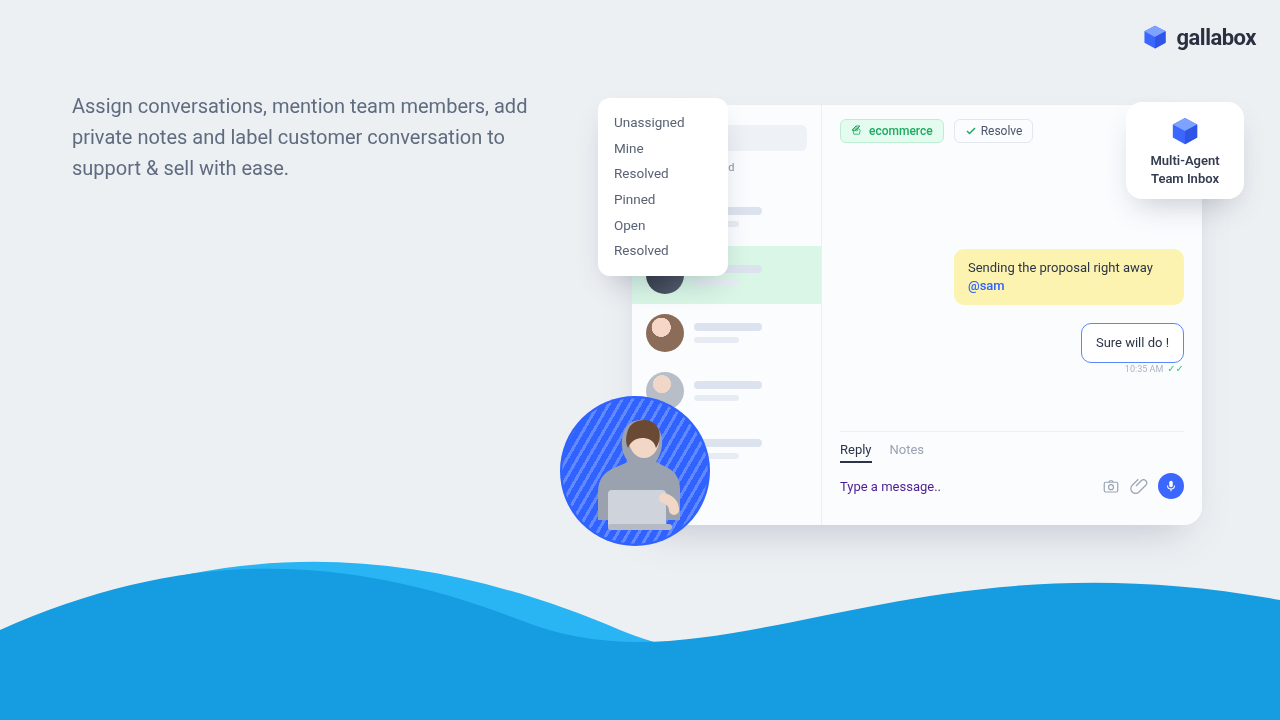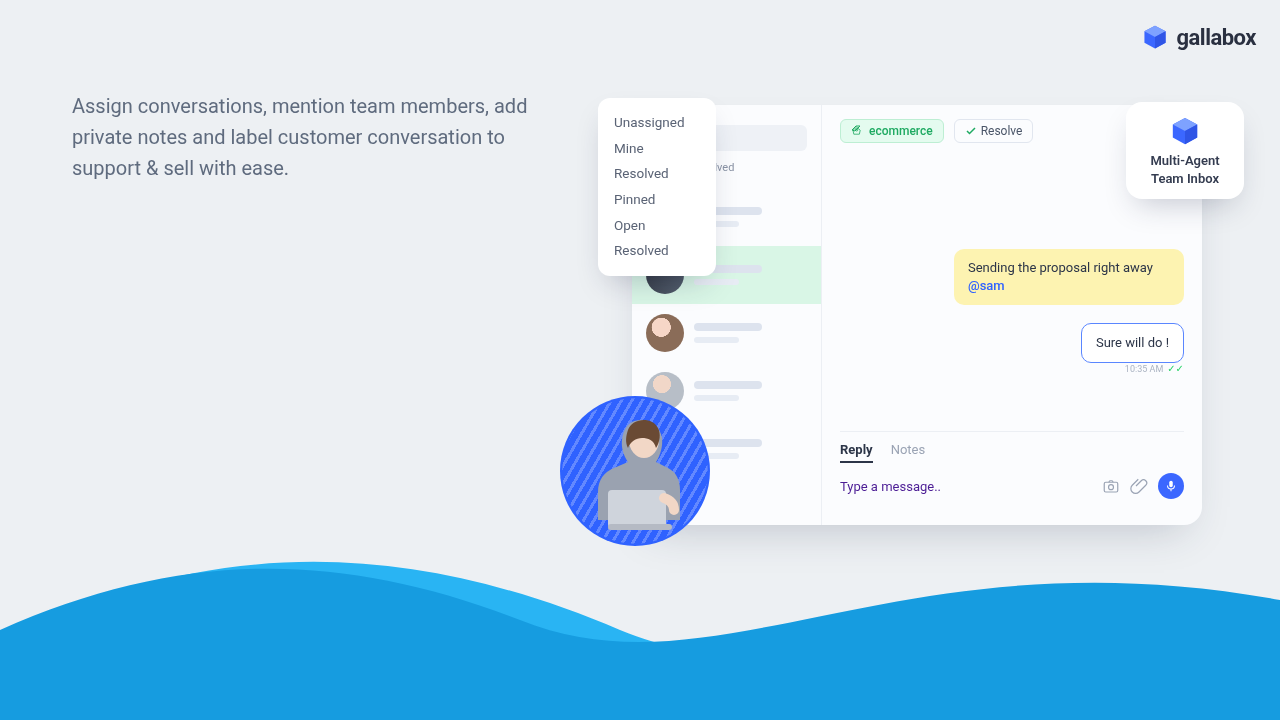--- a/index.html
+++ b/index.html
@@ -91,33 +91,33 @@
   .row-internal { position:absolute; right:0; top:92px;}
   .row-out { position:absolute; right:0; top:166px;}
   .out-time { position:absolute; right:0; top:206px; font-size:9px; color:#aab3c2; display:flex; gap:4px; align-items:center;}
   .dbl-check { color:#25d366; font-size:10px;}
 
   .compose {
     border-top:1px solid #eceff4; padding-top:10px; margin-top:auto; padding-bottom:14px;
   }
   .tabs { display:flex; gap:18px; font-size:13px; margin-bottom:10px;}
   .tabs .tab { color:#9aa3b4; padding-bottom:4px; cursor:pointer;}
-  .tabs .tab.active { color:#2c3548; font-weight:700; border-bottom:2px solid #2c3548;}
+  .tabs .tab.active { color:#2c3548; font-weight:400; border-bottom:2px solid #2c3548;}
   .compose-row { display:flex; align-items:center; gap:10px;}
   .compose-input { flex:1; color:#4c1d95; font-size:13px;}
   .cicon { width:18px; height:18px; color:#9aa3b4;}
   .mic {
     width:26px; height:26px; border-radius:50%; background:#3b67ff; color:#fff;
     display:flex; align-items:center; justify-content:center;
   }
 
   
   .filter-card {
     position:absolute; left:598px; top:98px;
-    width:118px; background:#fff; border-radius:12px;
+    width:130px; background:#fff; border-radius:12px;
     box-shadow:0 14px 30px -10px rgba(30,40,70,.25);
     padding:12px 16px; z-index:45;
     font-size:13.5px; color:#5a6375; line-height:1.9;
   }
   .filter-card div { cursor:pointer;}
 
   
   .feat-card {
     position:absolute; right:36px; top:102px;
     width:118px; background:#fff; border-radius:16px;

